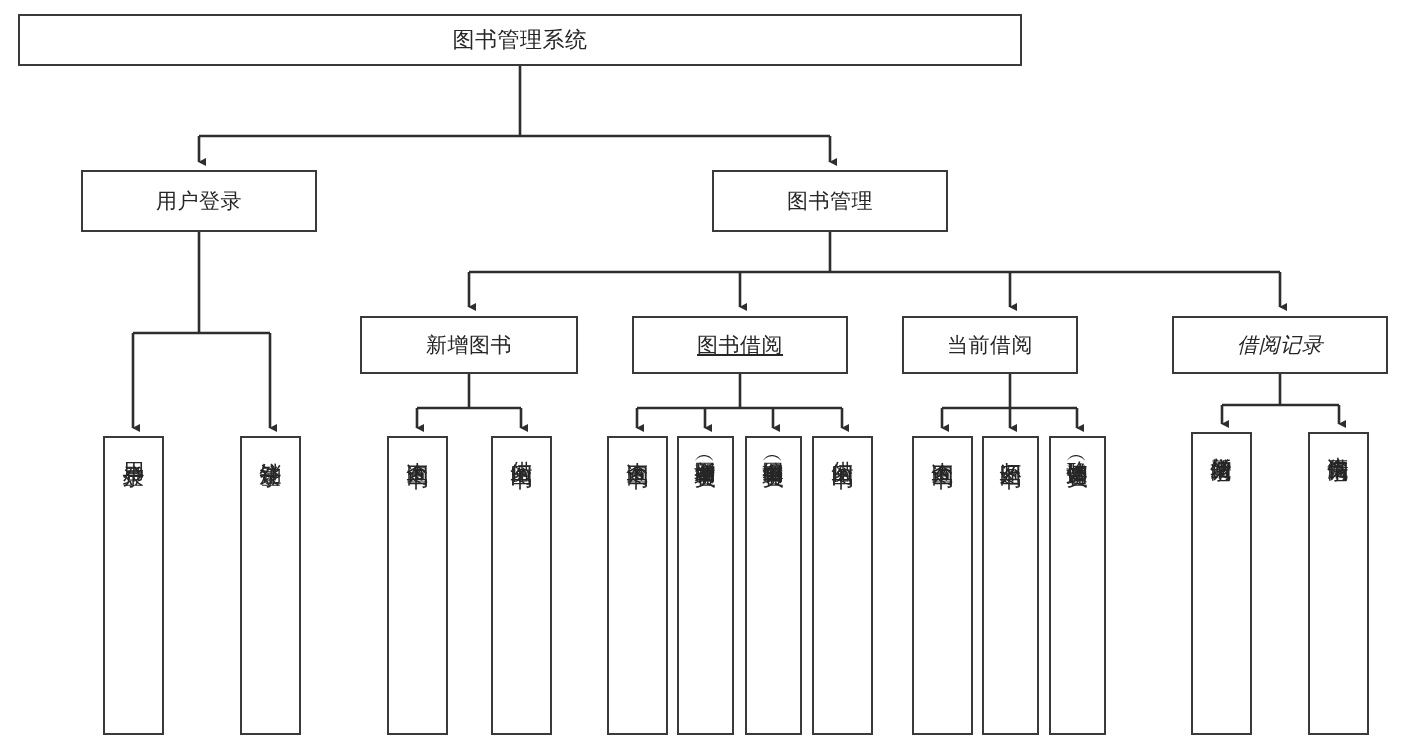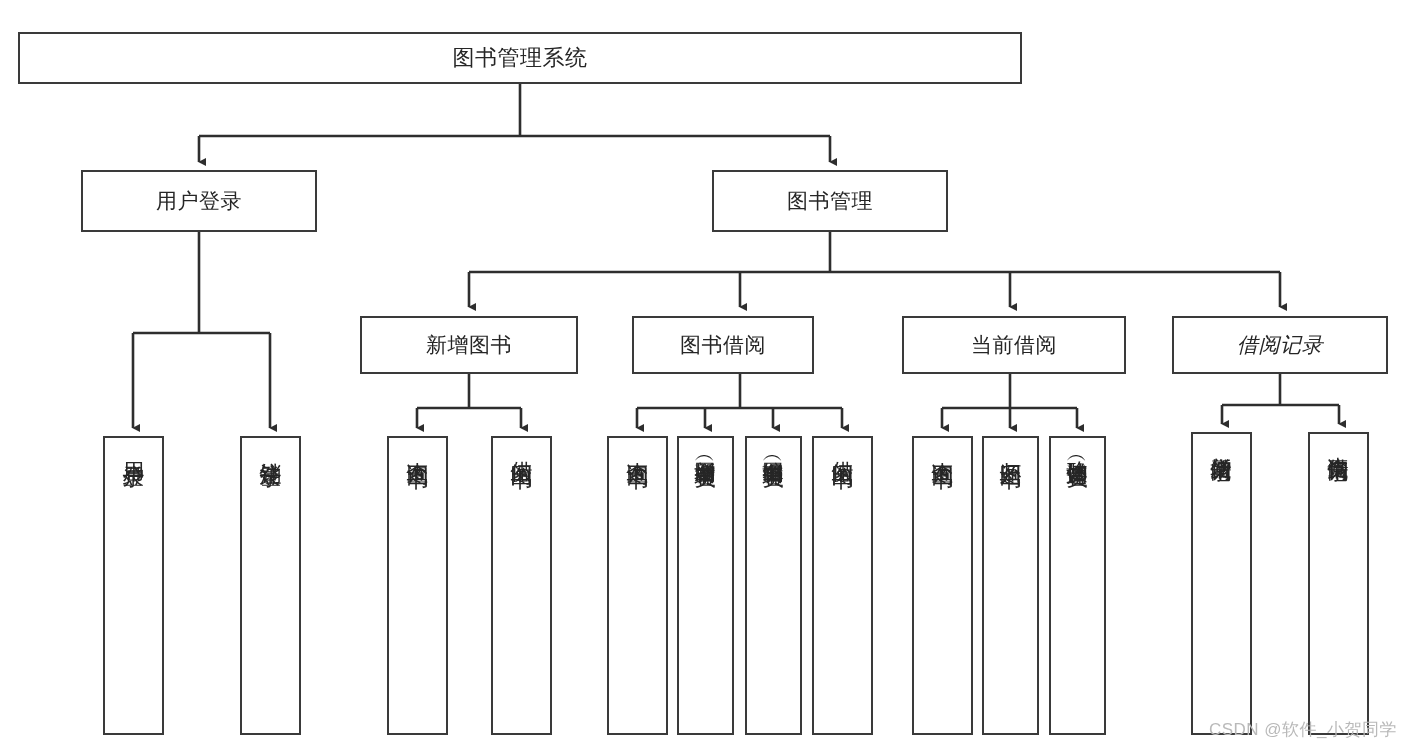--- a/index.html
+++ b/index.html
@@ -125,38 +125,38 @@
       <path d="M1010,408 L1010,428" marker-end="url(#arrow)"></path>
       <path d="M1077,408 L1077,428" marker-end="url(#arrow)"></path>
 
       <path d="M1280,374 L1280,405"></path>
       <path d="M1222,405 L1339,405"></path>
       <path d="M1222,405 L1222,424" marker-end="url(#arrow)"></path>
       <path d="M1339,405 L1339,424" marker-end="url(#arrow)"></path>
     </g>
   </svg>
 
-  <div class="node root horiz" style="left:18px; top:32px; width:1004px; height:52px;">
+  <div class="node root horiz" style="left:18px; top:14px; width:1004px; height:52px;">
     <span class="label">图书管理系统</span>
   </div>
 
   <div class="node horiz" style="left:81px; top:170px; width:236px; height:62px;">
     <span class="label">用户登录</span>
   </div>
   <div class="node horiz" style="left:712px; top:170px; width:236px; height:62px;">
     <span class="label">图书管理</span>
   </div>
 
   <div class="node horiz" style="left:360px; top:316px; width:218px; height:58px;">
     <span class="label">新增图书</span>
   </div>
-  <div class="node horiz" style="left:632px; top:316px; width:182px; height:58px;">
+  <div class="node horiz" style="left:632px; top:316px; width:216px; height:58px;text-decoration:underline;">
     <span class="label">图书借阅</span>
   </div>
-  <div class="node horiz" style="left:902px; top:316px; width:224px; height:58px;">
+  <div class="node horiz" style="left:902px; top:316px; width:176px; height:58px;">
     <span class="label">当前借阅</span>
   </div>
   <div class="node horiz" style="left:1172px; top:316px; width:216px; height:58px;font-style:italic;">
     <span class="label">借阅记录</span>
   </div>
 
   <div class="node leaf" style="left:103px; top:436px; width:61px; height:299px;">
     <span class="label">用户登录</span>
   </div>
   <div class="node leaf" style="left:240px; top:436px; width:61px; height:299px;">
@@ -193,14 +193,13 @@
     <span class="label">确认归还（管理员）</span>
   </div>
 
   <div class="node leaf tall-text" style="left:1191px; top:432px; width:61px; height:303px;">
     <span class="label">新增借阅记录</span>
   </div>
   <div class="node leaf tall-text" style="left:1308px; top:432px; width:61px; height:303px;">
     <span class="label">查询借阅记录</span>
   </div>
 
-  <div class="watermark">CSDN @软件_小贺同学</div>
 </div>
 
 </body></html>

